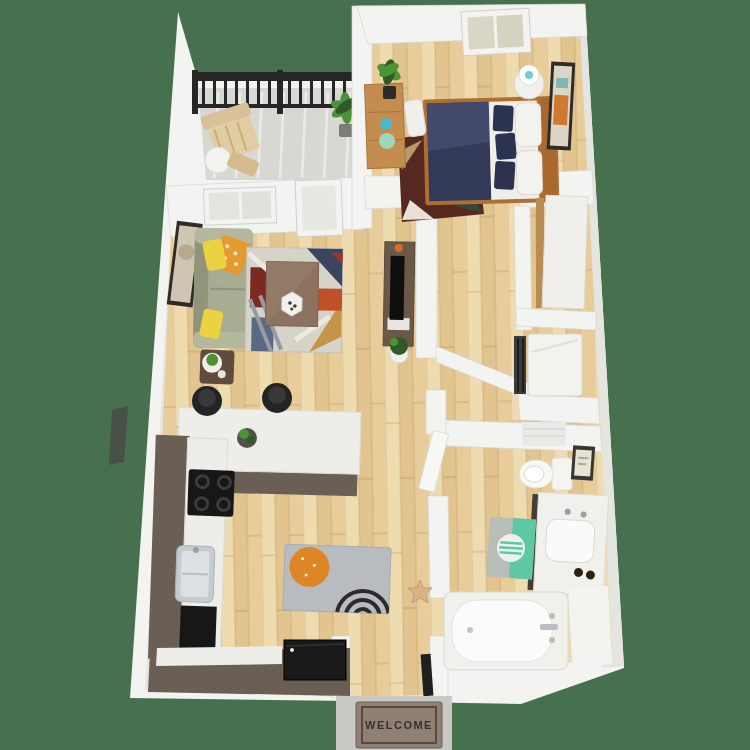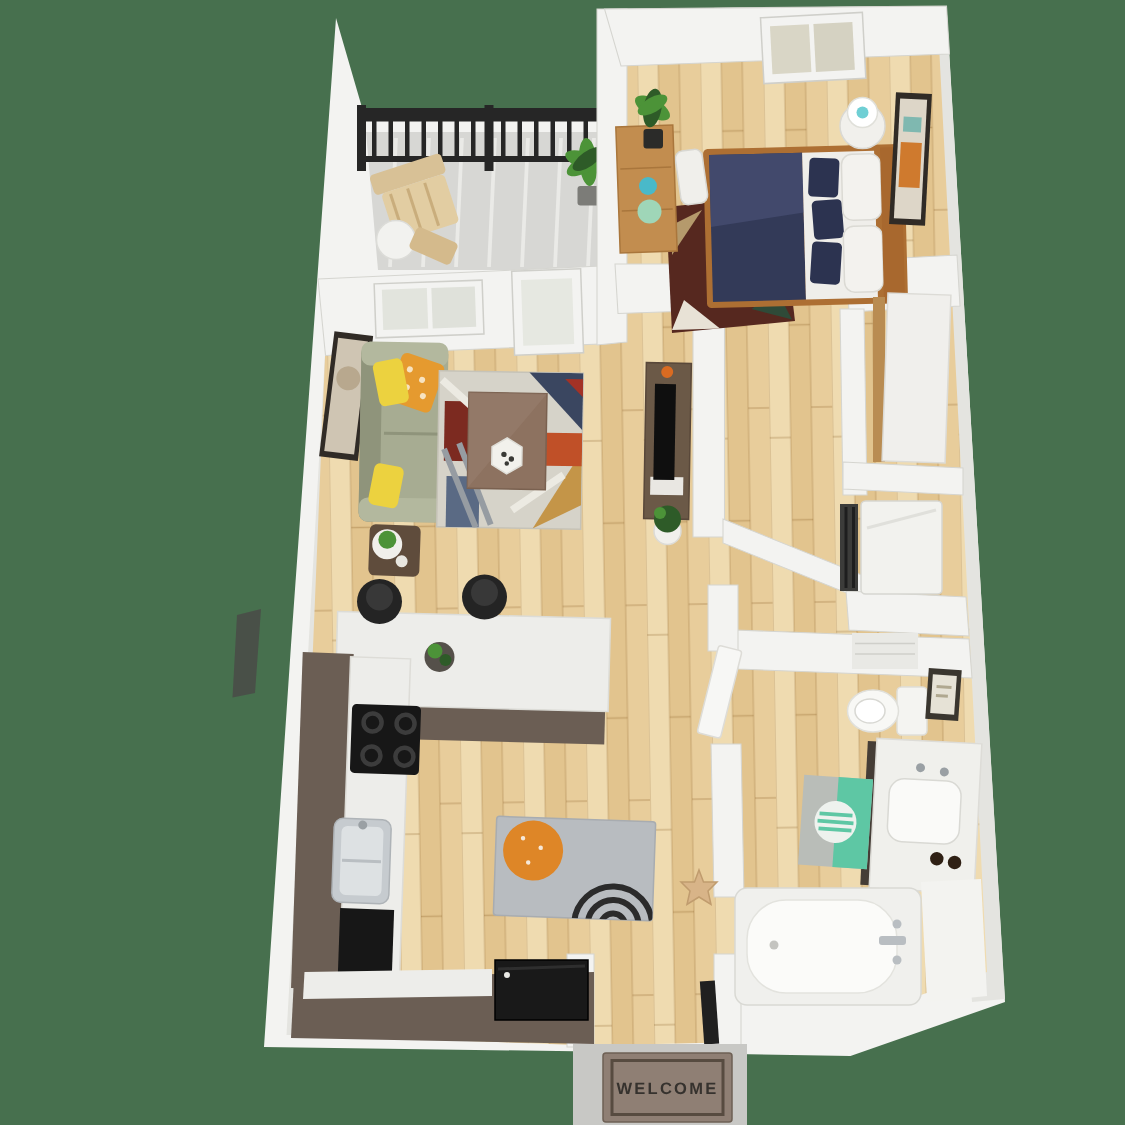--- a/index.html
+++ b/index.html
@@ -1,16 +1,16 @@
 <!DOCTYPE html>
 <html style="--bg: #47704e; --wall: #f3f3f1; --wallShade: #e4e4e0; --wallEdge: #d5d5d0; --wood: #e9d1a1; --woodLine: #c89a5e; --concrete: #d7d7d4; --stoop: #c8c8c5; --railing: #262626; --cabinet: #6b5e54; --counter: #ededea; --applianceBlack: #171717; --steel: #c6cbcf; --matGray: #b8bcc0; --matOrange: #de8627; --sofa: #a7ac92; --sofaShade: #8f947b; --pillowYellow: #ecd23f; --pillowOrange: #e59a2f; --rugBase: #d6d3c9; --rugNavy: #3a4660; --rugMaroon: #7c2a20; --tableBrown: #8d7260; --tvWood: #6b5947; --bedNavy: #333a58; --bedWhite: #efeeea; --bedFrame: #ad6f33; --bedRug: #56281f; --furnitureWood: #c28d4f; --wardrobeWhite: #f0efec; --porcelain: #f8f8f5; --teal: #5ec7a4; --plantGreen: #4c9338; --plantDark: #2e5b28; --welcomeMat: #8f7f74; --welcomeBorder: #574b40; --welcomeText: #36322e; --doorDark: #202020; --frameDark: #302b26; --artBeige: #cfc5b3;"><head>
 <meta charset="utf-8">
 <style>
   html,body{margin:0;padding:0;background:var(--bg,#47704e);}
-  .stage{position:relative;width:652px;height:750px;overflow:hidden;font-family:"Liberation Sans",sans-serif;padding-left:46px;}
+  .stage{position:relative;width:652px;height:750px;overflow:hidden;font-family:"Liberation Sans",sans-serif;}
   svg{display:block}
   .wall{fill:var(--wall);stroke:var(--wallEdge);stroke-width:.7}
   .wallbright{fill:var(--wall);stroke:none}
   .wshade{fill:var(--wallShade);stroke:none}
   .welcome-text{font-family:"Liberation Sans",sans-serif;font-size:11px;font-weight:bold;letter-spacing:1.5px;fill:var(--welcomeText);text-anchor:middle}
 </style>
 </head>
 <body>
 
 <div class="stage">

